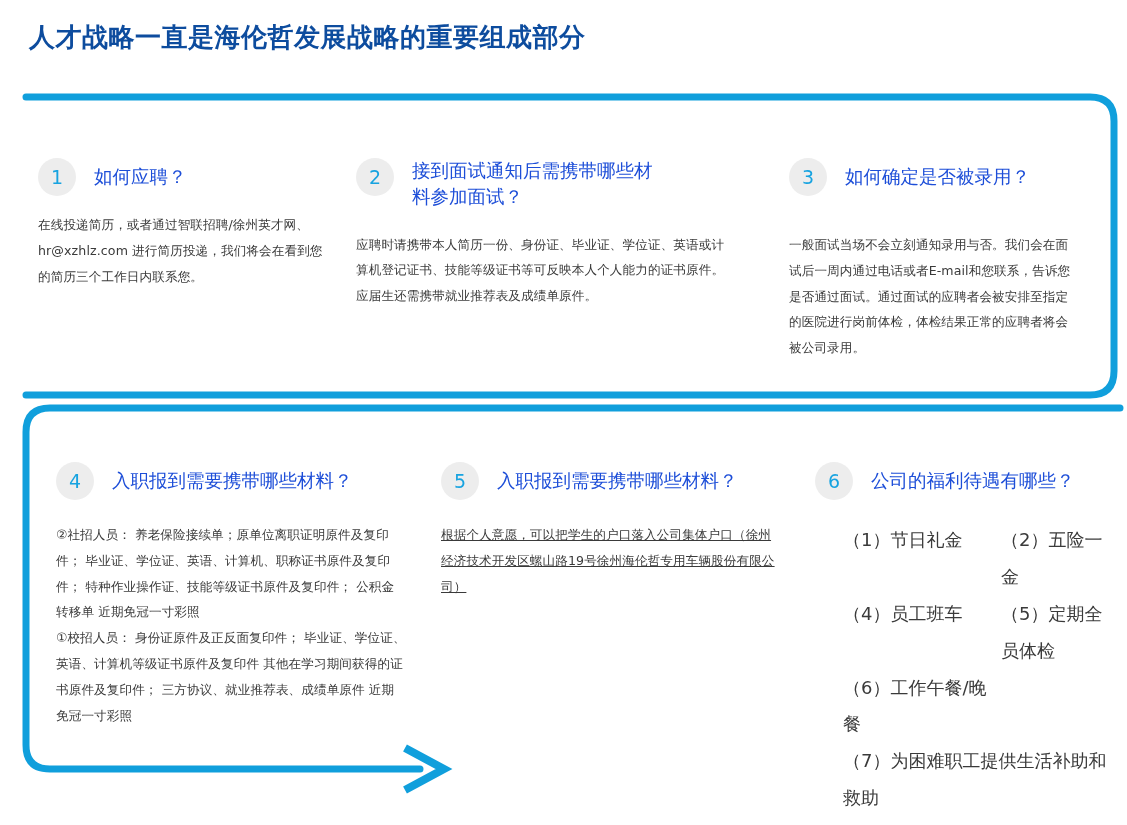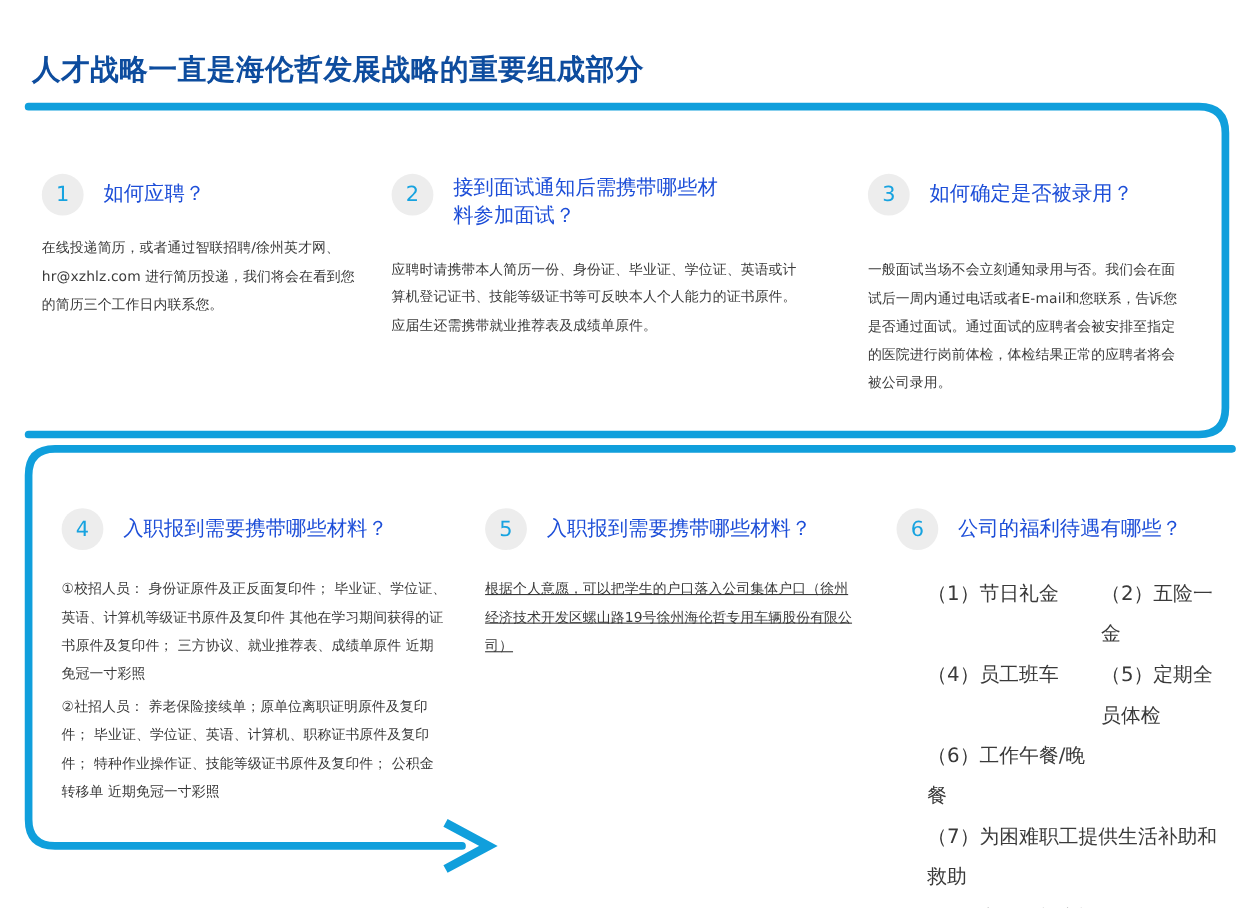--- a/index.html
+++ b/index.html
@@ -12,21 +12,21 @@
     background: #ffffff;
     font-family: "DejaVu Sans", "Liberation Sans", sans-serif;
     overflow: hidden;
     position: relative;
   }
 
   
   .page-title {
     position: absolute;
     left: 29px;
-    top: 46px;
+    top: 20px;
     font-size: 26px;
     font-weight: bold;
     color: #0d4c9e;
     letter-spacing: 0.5px;
     white-space: nowrap;
   }
 
   
   #frame-svg {
     position: absolute;
@@ -134,22 +134,22 @@
     <p>一般面试当场不会立刻通知录用与否。我们会在面试后一周内通过电话或者E-mail和您联系，告诉您是否通过面试。通过面试的应聘者会被安排至指定的医院进行岗前体检，体检结果正常的应聘者将会被公司录用。</p>
   </div>
 </div>
 
 <div class="card" style="left:56px; top:462px; width:370px;">
   <div class="card-head">
     <div class="num-circle">4</div>
     <div class="card-title">入职报到需要携带哪些材料？</div>
   </div>
   <div class="card-body" style="margin-top:22px; width:350px;">
+    <p style="margin-top:4px;">②社招人员： 养老保险接续单；原单位离职证明原件及复印件； 毕业证、学位证、英语、计算机、职称证书原件及复印件； 特种作业操作证、技能等级证书原件及复印件； 公积金转移单 近期免冠一寸彩照</p>
     <p>①校招人员： 身份证原件及正反面复印件； 毕业证、学位证、英语、计算机等级证书原件及复印件 其他在学习期间获得的证书原件及复印件； 三方协议、就业推荐表、成绩单原件 近期免冠一寸彩照</p>
-    <p style="margin-top:4px;">②社招人员： 养老保险接续单；原单位离职证明原件及复印件； 毕业证、学位证、英语、计算机、职称证书原件及复印件； 特种作业操作证、技能等级证书原件及复印件； 公积金转移单 近期免冠一寸彩照</p>
   </div>
 </div>
 
 <div class="card" style="left:441px; top:462px; width:355px;">
   <div class="card-head">
     <div class="num-circle">5</div>
     <div class="card-title">入职报到需要携带哪些材料？</div>
   </div>
   <div class="card-body" style="margin-top:22px; width:338px;text-decoration:underline;">
     <p>根据个人意愿，可以把学生的户口落入公司集体户口（徐州经济技术开发区螺山路19号徐州海伦哲专用车辆股份有限公司）</p>

